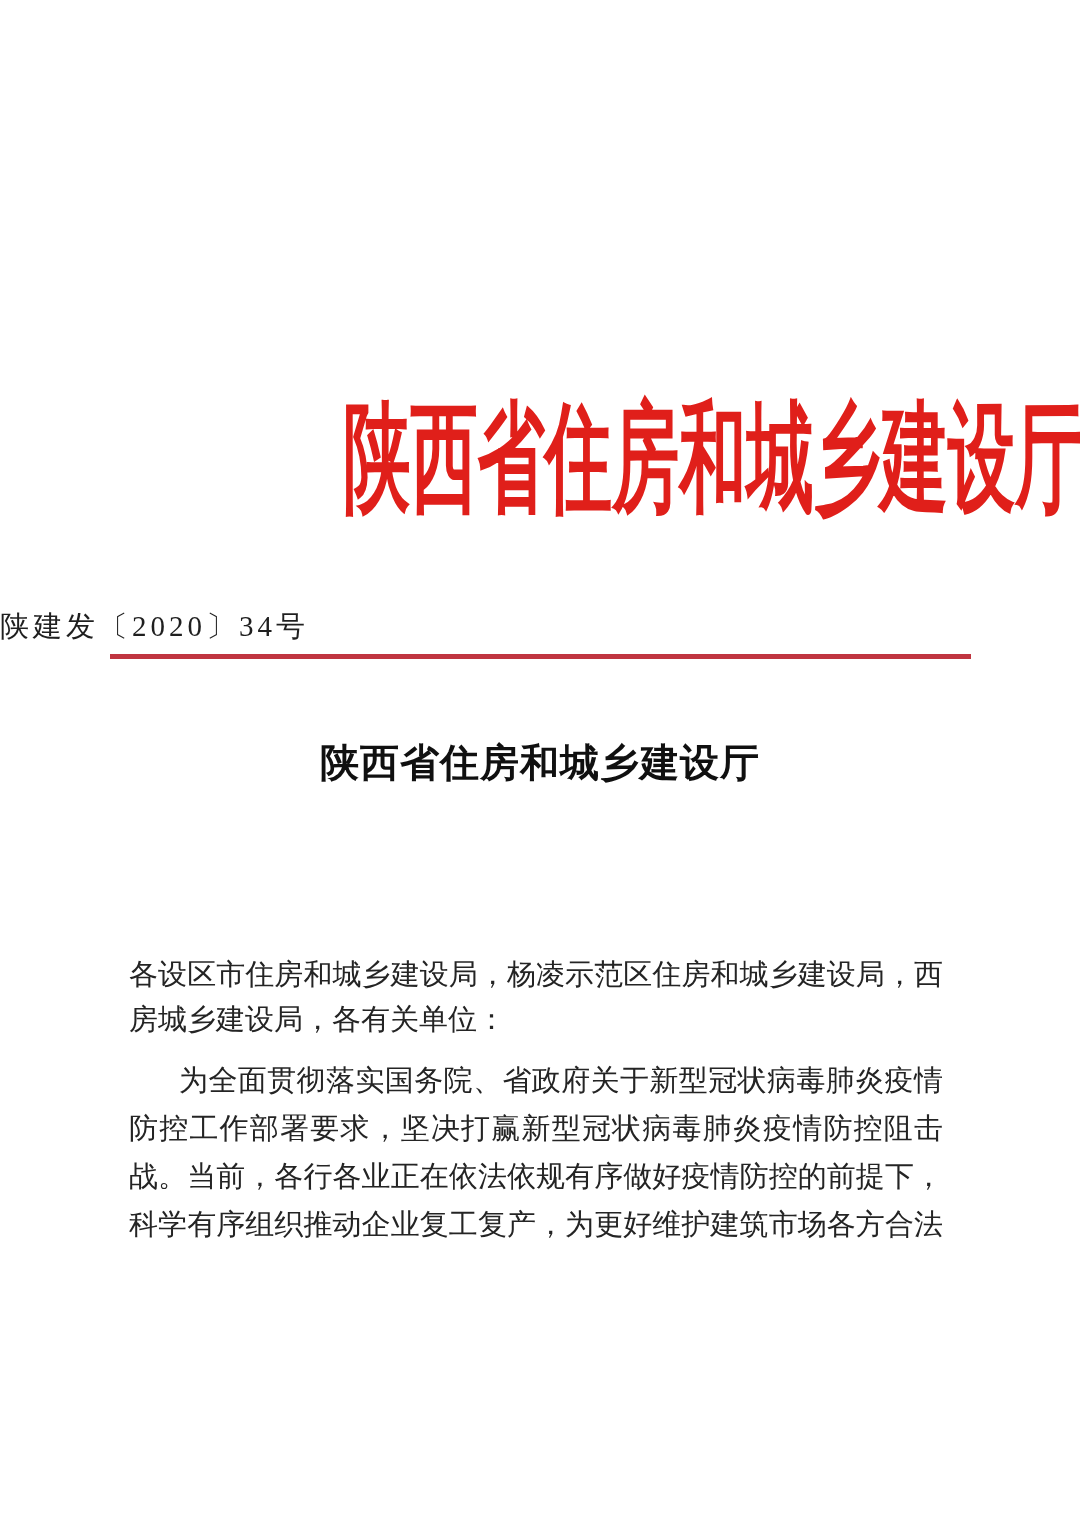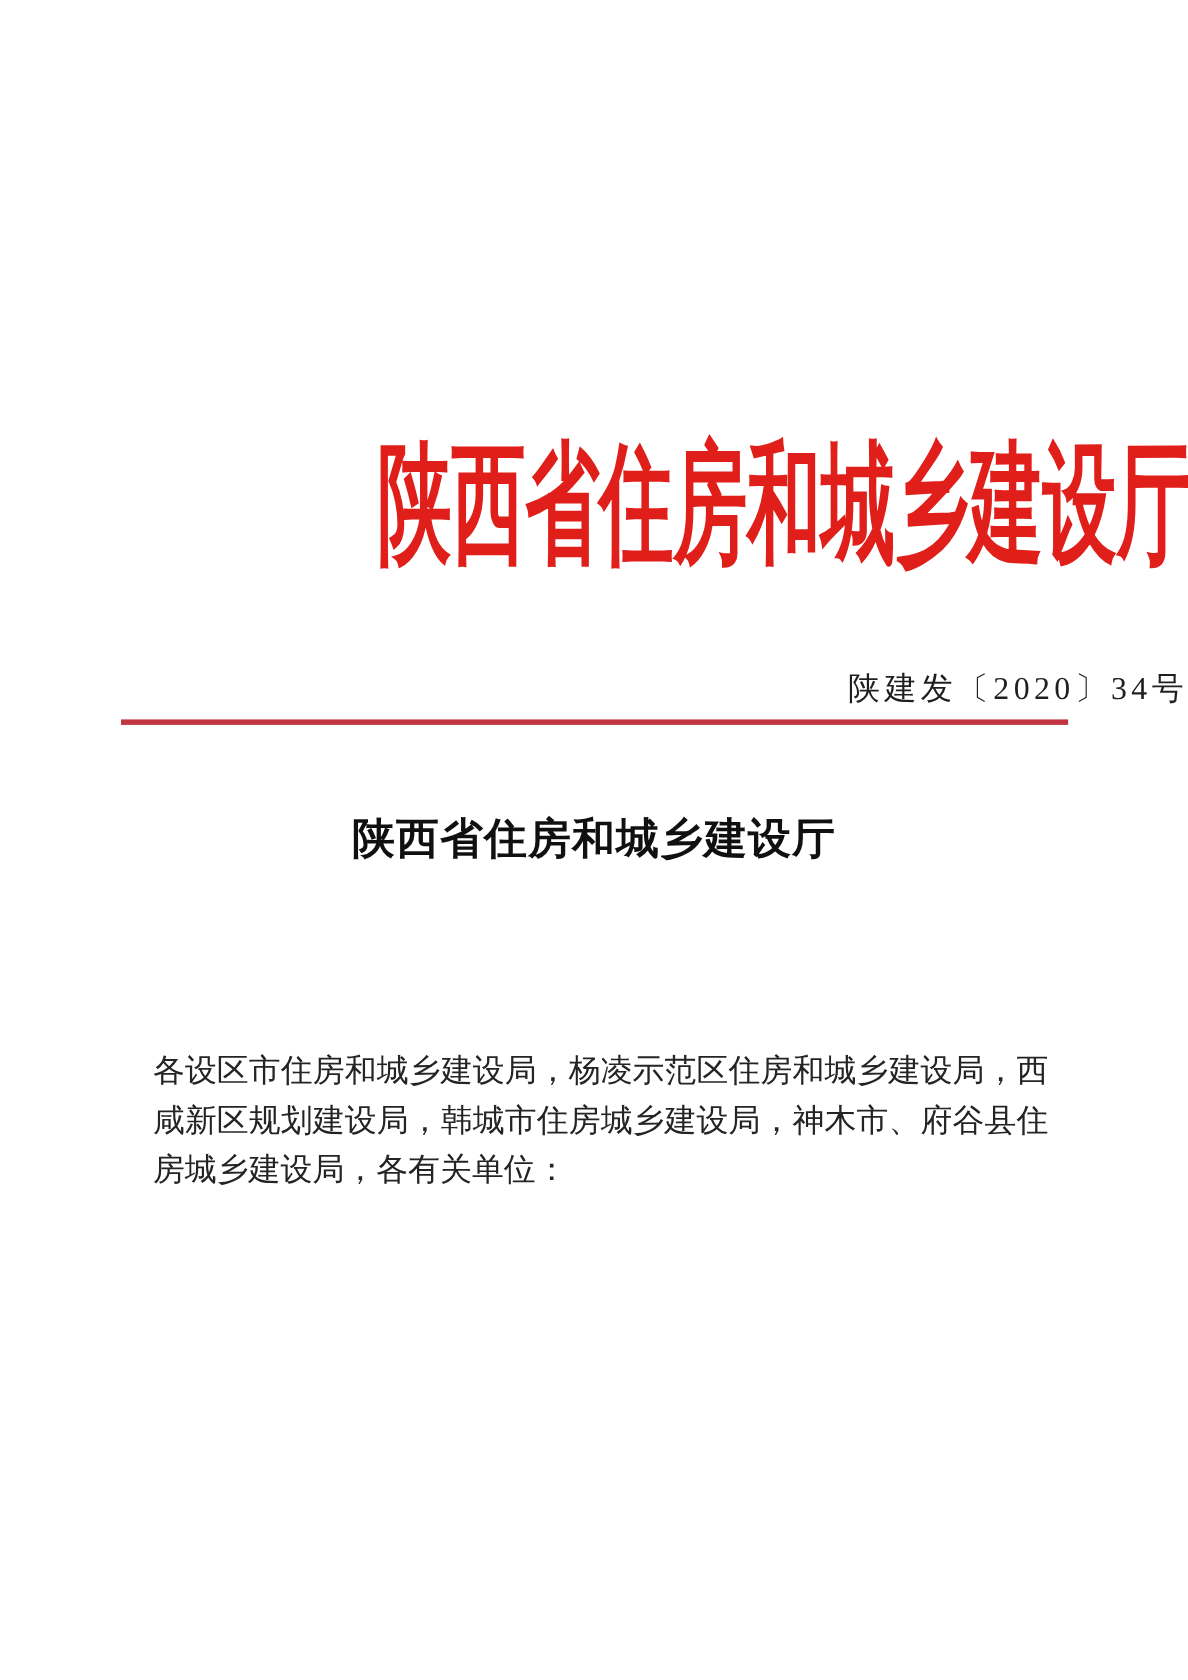--- a/index.html
+++ b/index.html
@@ -33,21 +33,21 @@
     transform: scaleX(0.56);
     transform-origin: center;
     white-space: nowrap;
   }
   
   .doc-number {
     position: absolute;
     top: 604px;
     left: 0;
     width: 100%;
-    text-align: right;
+    text-align: left;
     font-size: 29px;
     line-height: 45px;
     letter-spacing: 4px;
     color: #1f1f1f;
   }
   
   .red-line {
     position: absolute;
     top: 654px;
     left: 110px;
@@ -65,21 +65,21 @@
     font-weight: 700;
     font-size: 39px;
     line-height: 53px;
     letter-spacing: 1px;
     color: var(--title-black, #101010);
   }
   
   .body-block {
     position: absolute;
     top: 952px;
-    left: 139px;
+    left: 129px;
     width: 814px;
     font-size: 29px;
     color: var(--body-black, #242424);
   }
   .recipients .bline { line-height: 45px; }
   .para2 { margin-top: 14px; }
   .para2 .bline { line-height: 48px; }
   .bline.justify {
     text-align: justify;
     text-align-last: justify;
@@ -99,18 +99,23 @@
 
   <div class="red-line"></div>
 
   <div class="title">
     <div class="title-line">陕西省住房和城乡建设厅</div>
   </div>
 
   <div class="body-block">
     <div class="recipients">
       <div class="bline justify">各设区市住房和城乡建设局，杨凌示范区住房和城乡建设局，西</div>
-      <div class="bline justify">咸新区规划建设局，韩城市住房城乡建设局，神木市、府谷县住</div>
       <div class="bline">房城乡建设局，各有关单位：</div>
+    </div>
+    <div class="para2">
+      <div class="bline justify indent">为全面贯彻落实国务院、省政府关于新型冠状病毒肺炎疫情</div>
+      <div class="bline justify">防控工作部署要求，坚决打赢新型冠状病毒肺炎疫情防控阻击</div>
+      <div class="bline justify">战。当前，各行各业正在依法依规有序做好疫情防控的前提下，</div>
+      <div class="bline justify">科学有序组织推动企业复工复产，为更好维护建筑市场各方合法</div>
     </div>
   </div>
 
 </div>
 
 </body></html>

